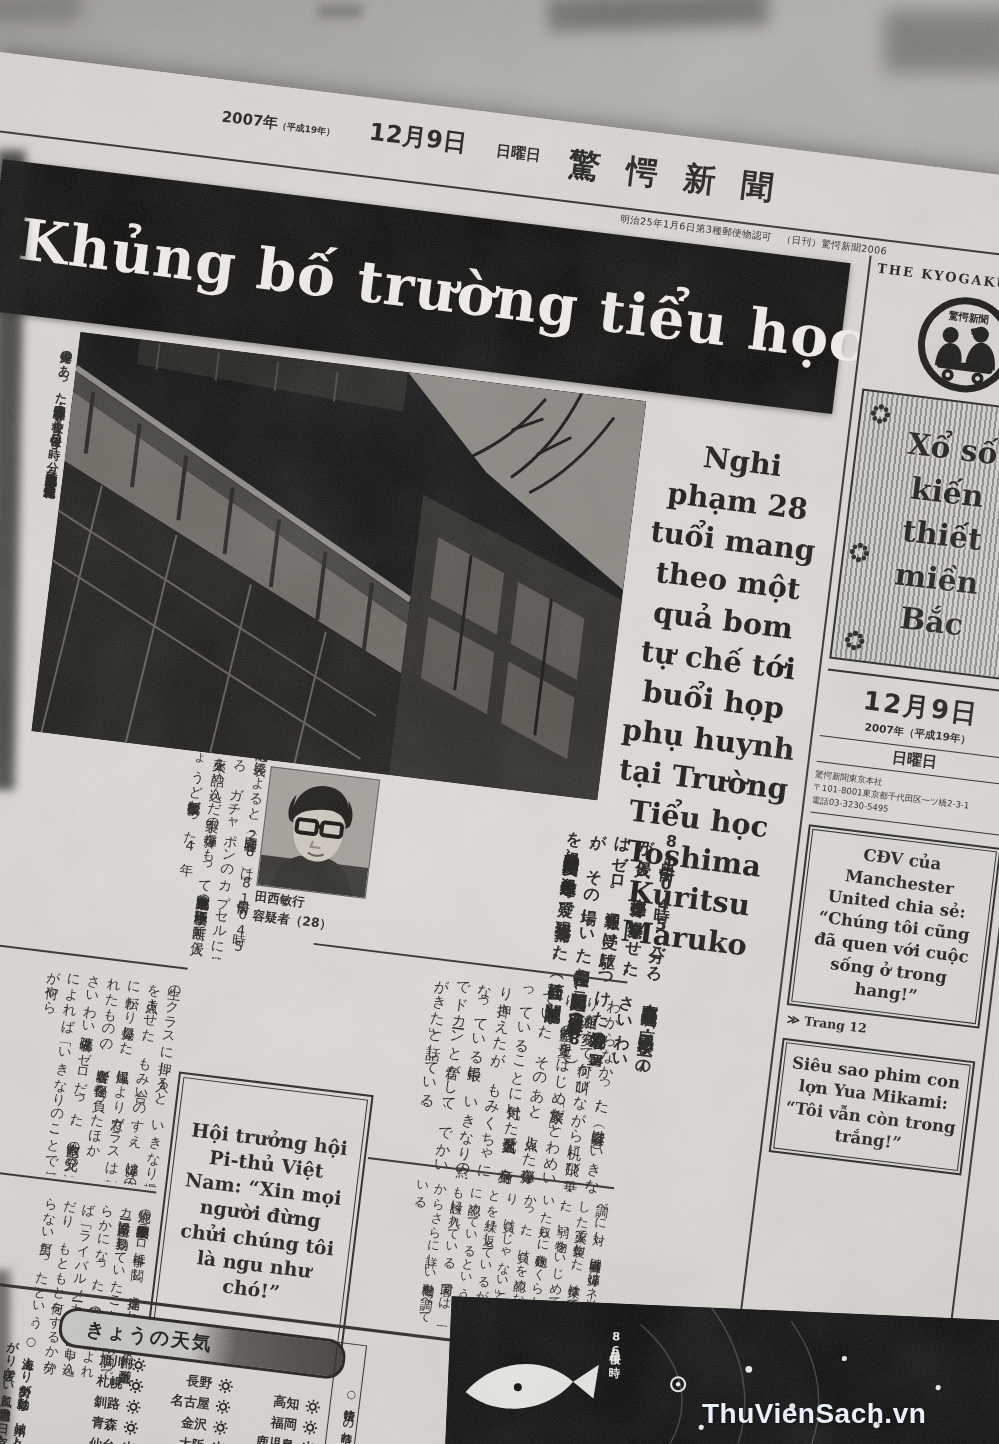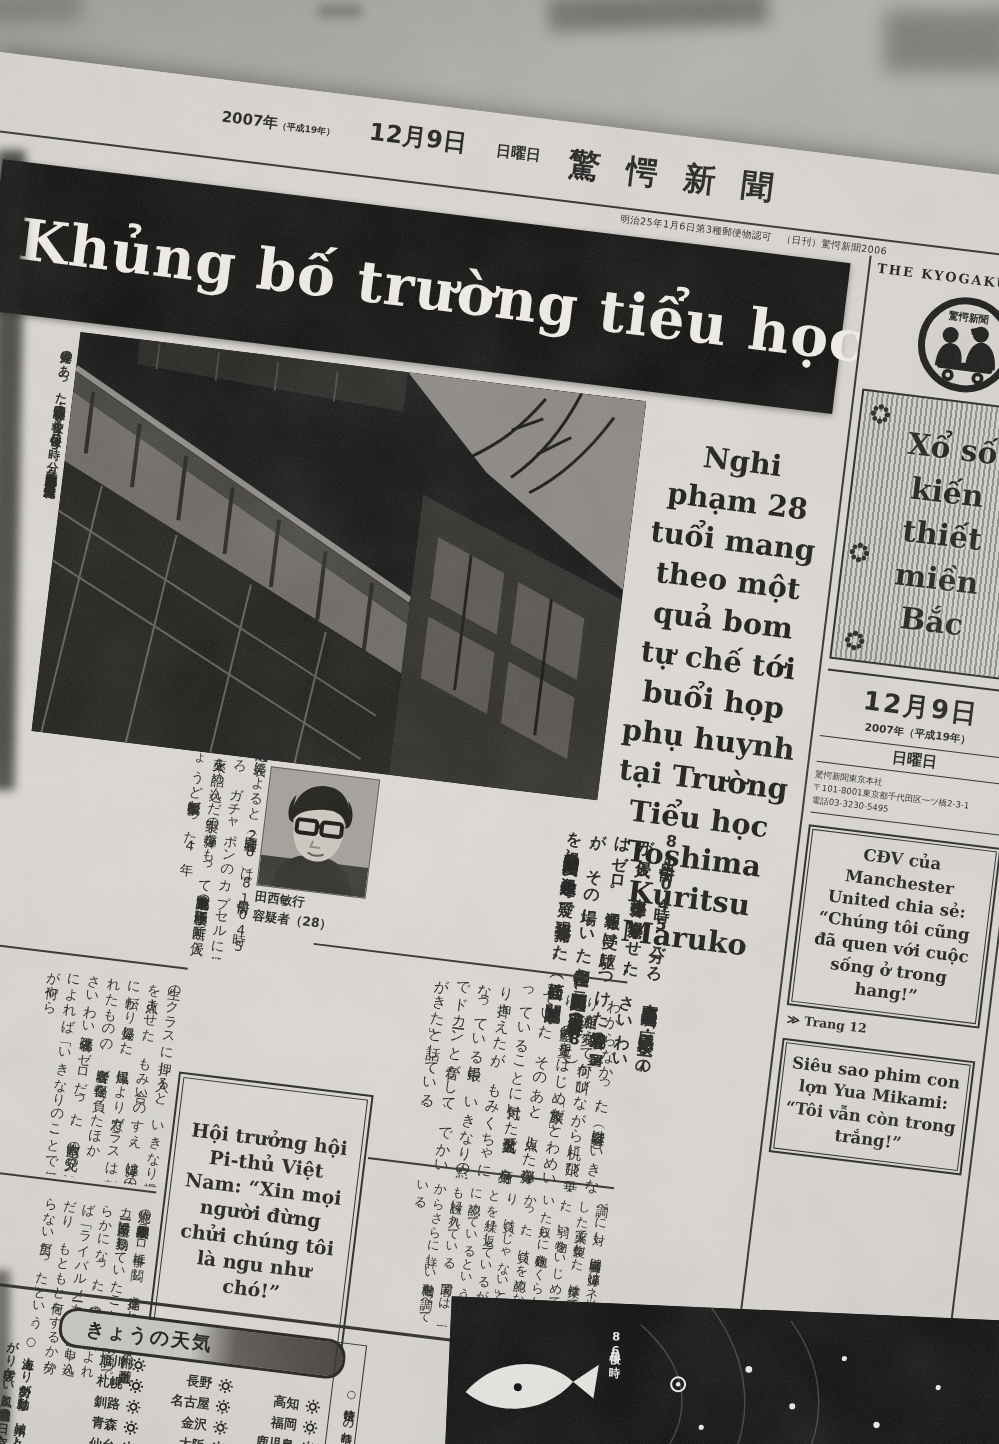--- a/index.html
+++ b/index.html
@@ -435,14 +435,15 @@
         <feColorMatrix type="saturate" values="0"></feColorMatrix>
       </filter>
     <filter id="gFine">
         <feTurbulence type="fractalNoise" baseFrequency="0.8" numOctaves="2" seed="3"></feTurbulence>
         <feColorMatrix type="saturate" values="0"></feColorMatrix>
       </filter>
     <rect width="999" height="1444" filter="url(#gBlotch)" opacity="0.10"></rect>
     <rect width="999" height="1444" filter="url(#gFine)" opacity="0.15"></rect>
   </svg>
 
+  <div class="watermark">ThuVienSach.vn</div>
 
 </div>
 
 </body></html>

